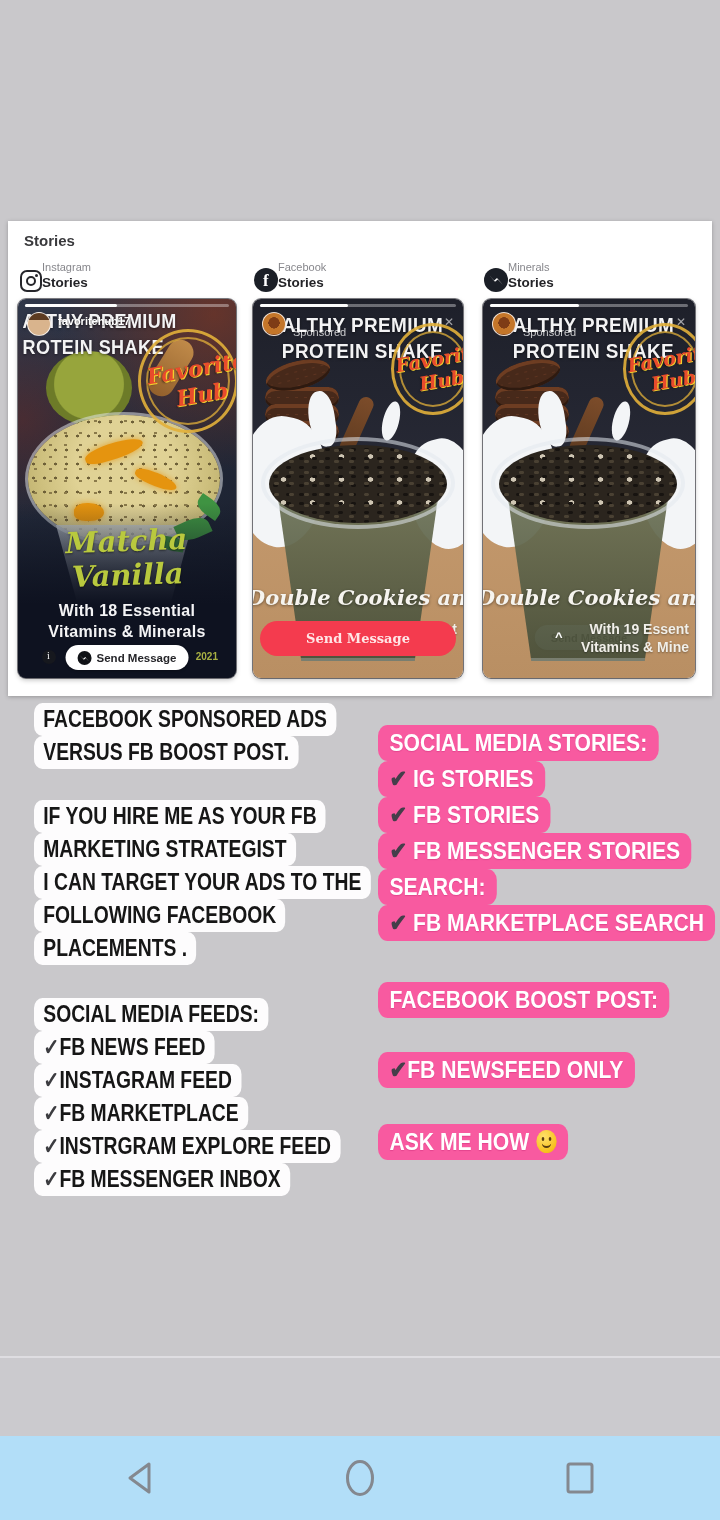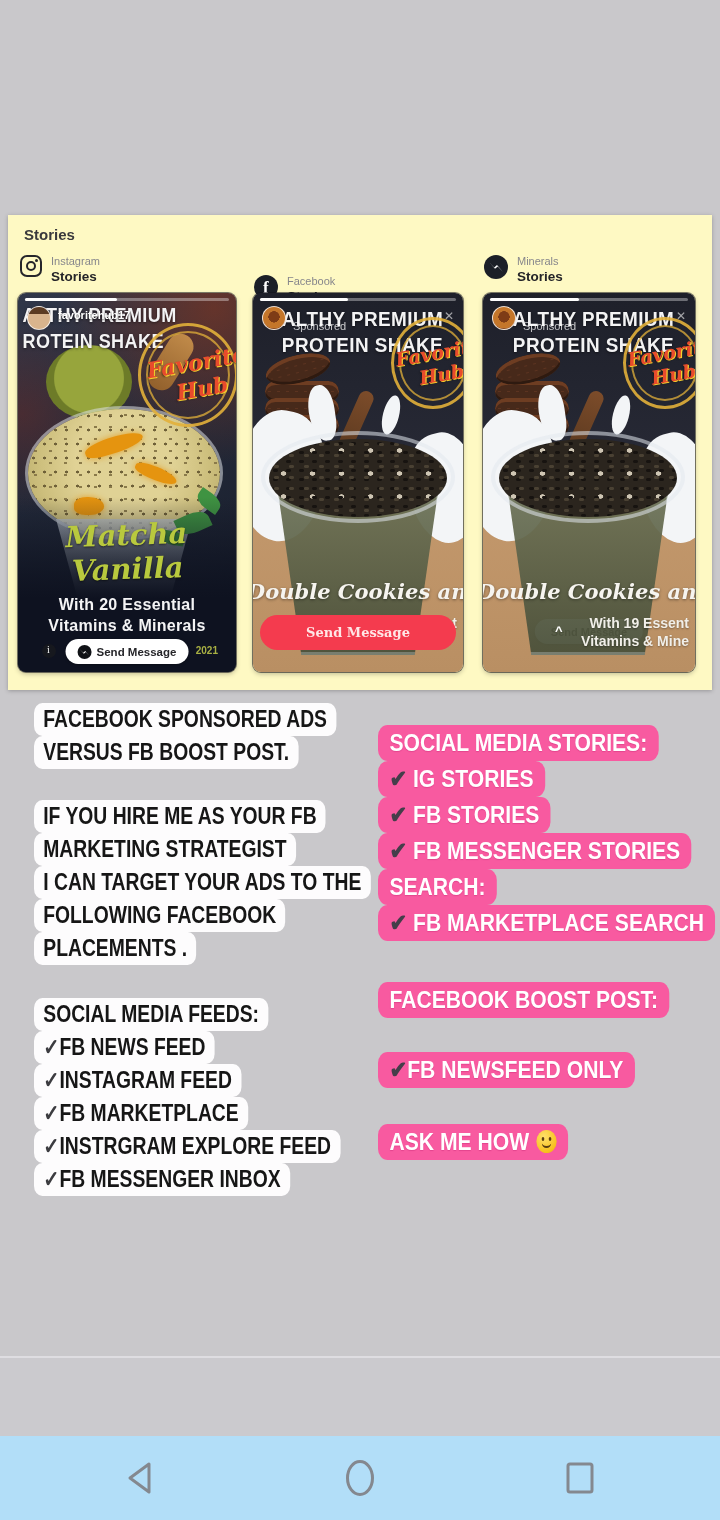--- a/index.html
+++ b/index.html
@@ -1,25 +1,25 @@
 <!DOCTYPE html>
 <html><head>
 <meta charset="utf-8">
 <style>
   * { margin:0; padding:0; box-sizing:border-box; }
   html,body { background:#9a999c; }
   body { font-family:"Liberation Sans", sans-serif; }
   .screen { position:relative; width:720px; height:1520px; background:#c9c8cb; overflow:hidden; margin:0 auto; }
 
   
-  .stories-panel { position:absolute; left:8px; top:215px; width:704px; height:475px;
-    background:#fef9c3; box-shadow:0 1px 4px rgba(0,0,0,.25); }
+  .stories-panel { position:absolute; left:8px; top:221px; width:704px; height:475px;
+    background:#ffffff; box-shadow:0 1px 4px rgba(0,0,0,.25); }
   .panel-title { position:absolute; left:16px; top:11px; font-size:15px; font-weight:bold; color:#39393c; }
 
-  .col-header { position:absolute; top:40px; display:flex; align-items:flex-start; gap:9px; }
+  .col-header { position:absolute; top:40px; display:flex; align-items:flex-end; }
   .col-header .txt { display:flex; flex-direction:column; line-height:1.25; }
   .col-header .platform { font-size:11px; color:#87878c; }
   .col-header .stories-lbl { font-size:13.5px; font-weight:bold; color:#242428; }
 
   .ig-icon { width:22px; height:22px; border:2px solid #26262b; border-radius:7px; position:relative; }
   .ig-icon::before { content:""; position:absolute; left:4px; top:4px; width:6px; height:6px; border:2px solid #26262b; border-radius:50%; }
   .ig-icon::after { content:""; position:absolute; right:2px; top:2px; width:3px; height:3px; background:#26262b; border-radius:50%; }
   .circle-icon { width:24px; height:24px; border-radius:50%; background:#1b1f27; position:relative; overflow:hidden; }
   .fb-icon::before { content:"f"; position:absolute; left:9px; top:3px; color:#fff; font-weight:bold; font-size:17px; font-family:"Liberation Serif",serif; }
   .msgr-bolt { position:absolute; left:5px; top:7px; width:14px; height:10px; }
@@ -174,21 +174,21 @@
   <div class="stories-panel">
     <div class="panel-title">Stories</div>
 
     <div class="col-header" style="left:12px;">
       <div class="ig-icon"></div>
       <div class="txt">
         <span class="platform">Instagram</span>
         <span class="stories-lbl">Stories</span>
       </div>
     </div>
-    <div class="col-header" style="left:246px;margin-top:20px;">
+    <div class="col-header" style="left:246px;">
       <div class="circle-icon fb-icon"></div>
       <div class="txt">
         <span class="platform">Facebook</span>
         <span class="stories-lbl">Stories</span>
       </div>
     </div>
     <div class="col-header" style="left:476px;">
       <div class="circle-icon">
         <svg class="msgr-bolt" viewBox="0 0 14 10">
             <path d="M0 10 L5.2 4.6 L8 7 L14 0 L8.8 5.6 L6 3.2 Z" fill="#fff" transform="scale(1,-1) translate(0,-10)"></path>
@@ -222,21 +222,21 @@
         <div class="drizzle1"></div>
           <div class="drizzle2"></div>
           <div class="drizzle3"></div>
         <div class="body"></div>
       </div>
       <div class="leaf l1"></div>
       <div class="leaf l2"></div>
       <div class="leaf l3"></div>
       <div class="shade1"></div>
       <div class="script-name">Matcha Vanilla</div>
-      <div class="sub1m">With 20 Essential</div>
+      <div class="sub1m">With 18 Essential</div>
       <div class="sub2m">Vitamins &amp; Minerals</div>
       <div class="bottom-row">
         <span class="info-icon"></span>
         <div class="pill">
           <span class="m-circle">
             <svg width="10" height="7" viewBox="0 0 14 10">
                 <path d="M0 10 L5.2 4.6 L8 7 L14 0 L8.8 5.6 L6 3.2 Z" fill="#fff" transform="scale(1,-1) translate(0,-10)"></path>
               </svg>
           </span>
           <span>Send Message</span>

